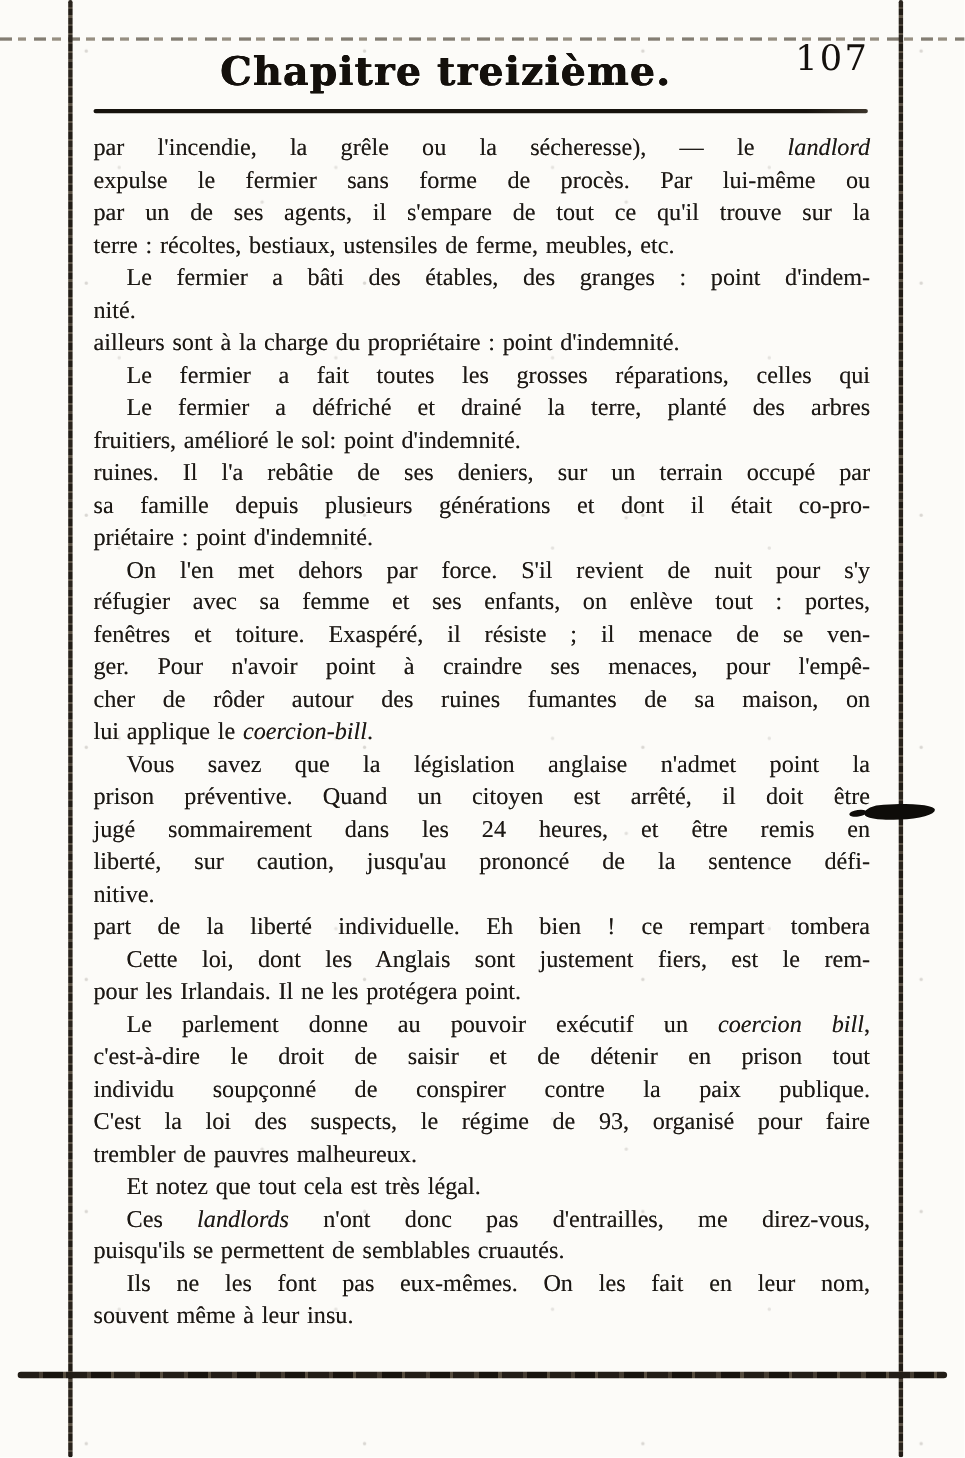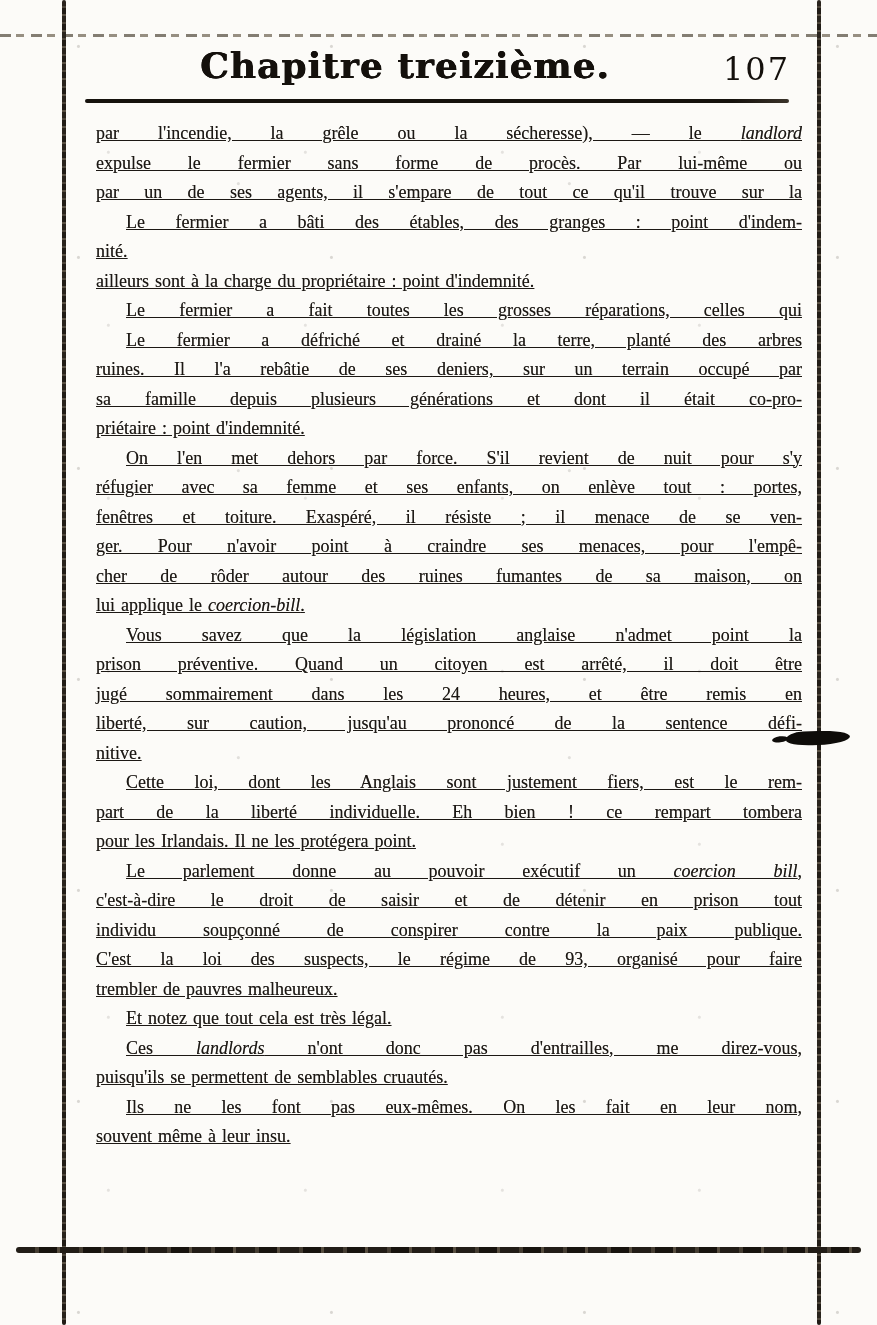--- a/index.html
+++ b/index.html
@@ -55,41 +55,40 @@
     position: absolute; left: 85px; top: 44px; width: 640px;
     text-align: center;
     font-family: "DejaVu Serif", serif;
     font-weight: bold;
     font-size: 36px;
     letter-spacing: 1px;
     text-shadow: 0.6px 0 0 currentColor, 0 0.4px 0 currentColor;
     color: #14100c;
   }
   .page-number {
-    position: absolute; left: 600px; top: 50px; width: 190px;
+    position: absolute; left: 600px; top: 34px; width: 190px;
     text-align: right;
     font-family: "DejaVu Serif", serif;
     font-size: 32px;
     letter-spacing: 2px;
     color: #14100c;
   }
   .header-rule {
     position: absolute; left: 85px; top: 99px; width: 704px; height: 4px;
     background: linear-gradient(to right, #16120d 0 92%, #3a332a);
     border-radius: 2px / 50%;
   }
 
   
   .page-body {
-    position: absolute; left: 96px; top: 119px; width: 706px;
-    font-size: 18px;
+    position: absolute; left: 85px; top: 119px; width: 706px;
+    font-size: 22px;
     line-height: 29.5px;
     word-spacing: 1.5px;
     text-shadow: 0 0 0.5px rgba(20,16,12,.55);
-    text-decoration: underline;
   }
   .line {
     text-align: justify;
     text-align-last: justify;
     white-space: normal;
   }
   .line.last { text-align-last: left; }
   .line.first { text-indent: 30px; }
   .it { font-style: italic; }
 </style>
@@ -106,31 +105,33 @@
 
   <div class="header-title">Chapitre treizième.</div>
   <div class="page-number">107</div>
   <div class="header-rule"></div>
 
   <div class="page-body">
       <div>
         <div class="line"><span>par l'incendie, la grêle ou la sécheresse), — le </span><span class="it">landlord</span></div>
         <div class="line"><span>expulse le fermier sans forme de procès. Par lui-même ou</span></div>
         <div class="line"><span>par un de ses agents, il s'empare de tout ce qu'il trouve sur la</span></div>
+        <div class="line last"><span>terre : récoltes, bestiaux, ustensiles de ferme, meubles, etc.</span></div>
       </div>
       <div>
         <div class="line first"><span>Le fermier a bâti des étables, des granges : point d'indem-</span></div>
         <div class="line last"><span>nité.</span></div>
       </div>
       <div>
         <div class="line last"><span>ailleurs sont à la charge du propriétaire : point d'indemnité.</span></div>
         <div class="line first"><span>Le fermier a fait toutes les grosses réparations, celles qui</span></div>
       </div>
       <div>
         <div class="line first"><span>Le fermier a défriché et drainé la terre, planté des arbres</span></div>
+        <div class="line last"><span>fruitiers, amélioré le sol: point d'indemnité.</span></div>
       </div>
       <div>
         <div class="line"><span>ruines. Il l'a rebâtie de ses deniers, sur un terrain occupé par</span></div>
         <div class="line"><span>sa famille depuis plusieurs générations et dont il était co-pro-</span></div>
         <div class="line last"><span>priétaire : point d'indemnité.</span></div>
       </div>
       <div>
         <div class="line first"><span>On l'en met dehors par force. S'il revient de nuit pour s'y</span></div>
         <div class="line"><span>réfugier avec sa femme et ses enfants, on enlève tout : portes,</span></div>
         <div class="line"><span>fenêtres et toiture. Exaspéré, il résiste ; il menace de se ven-</span></div>
@@ -139,22 +140,22 @@
         <div class="line last"><span>lui applique le </span><span class="it">coercion-bill</span><span>.</span></div>
       </div>
       <div>
         <div class="line first"><span>Vous savez que la législation anglaise n'admet point la</span></div>
         <div class="line"><span>prison préventive. Quand un citoyen est arrêté, il doit être</span></div>
         <div class="line"><span>jugé sommairement dans les 24 heures, et être remis en</span></div>
         <div class="line"><span>liberté, sur caution, jusqu'au prononcé de la sentence défi-</span></div>
         <div class="line last"><span>nitive.</span></div>
       </div>
       <div>
+        <div class="line"><span>part de la liberté individuelle. Eh bien ! ce rempart tombera</span></div>
         <div class="line first"><span>Cette loi, dont les Anglais sont justement fiers, est le rem-</span></div>
-        <div class="line"><span>part de la liberté individuelle. Eh bien ! ce rempart tombera</span></div>
         <div class="line last"><span>pour les Irlandais. Il ne les protégera point.</span></div>
       </div>
       <div>
         <div class="line first"><span>Le parlement donne au pouvoir exécutif un </span><span class="it">coercion bill</span><span>,</span></div>
         <div class="line"><span>c'est-à-dire le droit de saisir et de détenir en prison tout</span></div>
         <div class="line"><span>individu soupçonné de conspirer contre la paix publique.</span></div>
         <div class="line"><span>C'est la loi des suspects, le régime de 93, organisé pour faire</span></div>
         <div class="line last"><span>trembler de pauvres malheureux.</span></div>
       </div>
       <div>

